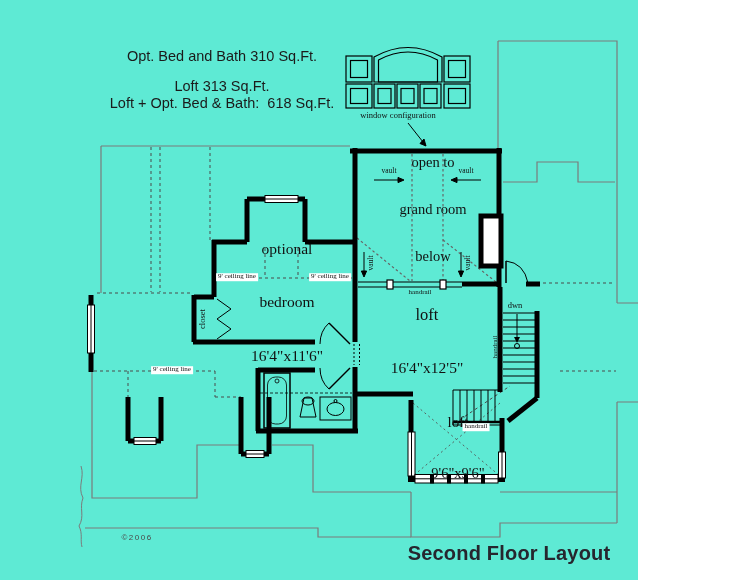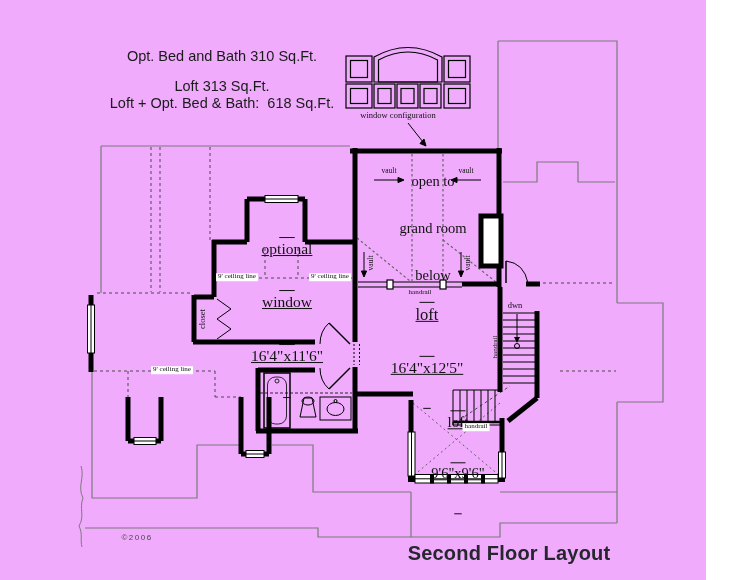--- a/index.html
+++ b/index.html
@@ -1,26 +1,26 @@
 <!DOCTYPE html>
 <html><head>
 <meta charset="utf-8">
 <style>
   html,body{margin:0;padding:0;background:#fff;}
-  #stage{position:relative;width:706px;height:580px;background:#f0abfc;overflow:hidden;
+  #stage{position:relative;width:638px;height:580px;background:#5eead4;overflow:hidden;
          font-family:"Liberation Serif",serif;color:#111;}
   #plan-svg{position:absolute;left:0;top:0;}
   .lbl{position:absolute;transform:translate(-50%,-50%);white-space:pre;text-align:center;line-height:1.08;}
   .sans{font-family:"Liberation Sans",sans-serif;}
   .hdr{font-size:14.5px;color:#1b1b1b;}
   .tiny{font-size:7.5px;}
   .tiny6{font-size:7px;}
   .wbg{background:#fff;padding:0 2px;text-align:center;}
   .rot{transform:translate(-50%,-50%) rotate(-90deg);}
-  .room{font-size:15px;line-height:1.15;text-decoration:underline;}
+  .room{font-size:15px;line-height:1.15;}
   .title{font-size:20px;font-weight:600;color:#26262e;letter-spacing:.2px;}
   .copyr{font-size:8px;letter-spacing:1.5px;color:#4a4a4a;}
 </style>
 </head>
 <body>
 
 <div id="stage">
 
   <svg id="plan-svg" width="750" height="580" viewBox="0 0 750 580">
 
@@ -211,40 +211,40 @@
       </g>
     </g>
   </svg>
 
   <div class="lbl sans hdr" style="left:222px;top:57px;">Opt. Bed and Bath 310 Sq.Ft.</div>
   <div class="lbl sans hdr" style="left:222px;top:87px;">Loft 313 Sq.Ft.</div>
   <div class="lbl sans hdr" style="left:222px;top:104px;">Loft + Opt. Bed &amp; Bath:  618 Sq.Ft.</div>
 
   <div class="lbl" style="left:398px;top:116px;font-size:8.5px;">window configuration</div>
 
-  <div class="lbl" style="left:433px;top:229px;font-size:14.5px;">
+  <div class="lbl" style="left:433px;top:210px;font-size:14.5px;">
     <div>open to</div>
     <div>grand room</div>
     <div>below</div>
   </div>
 
   <div class="lbl tiny" style="left:389px;top:171px;">vault</div>
   <div class="lbl tiny" style="left:466px;top:171px;">vault</div>
   <div class="lbl tiny rot" style="left:371px;top:263px;">vault</div>
   <div class="lbl tiny rot" style="left:468px;top:263px;">vault</div>
 
   <div class="lbl tiny6 wbg" style="left:237px;top:277px;">9' ceiling line</div>
   <div class="lbl tiny6 wbg" style="left:330px;top:277px;">9' ceiling line</div>
   <div class="lbl tiny6 wbg" style="left:172px;top:370px;">9' ceiling line</div>
 
   <div class="lbl rot" style="left:203px;top:319px;font-size:8.5px;">closet</div>
 
   <div class="lbl room" style="left:287px;top:302px;font-size:15.5px;">
     <div>optional</div>
-    <div>window</div>
+    <div>bedroom</div>
     <div>16'4"x11'6"</div>
   </div>
 
   <div class="lbl room" style="left:427px;top:341px;">
     <div style="font-size:16.5px;">loft</div>
     <div style="font-size:15.5px;">16'4"x12'5"</div>
   </div>
 
   <div class="lbl room" style="left:458px;top:448px;">
     <div style="font-size:15px;">loft</div>

